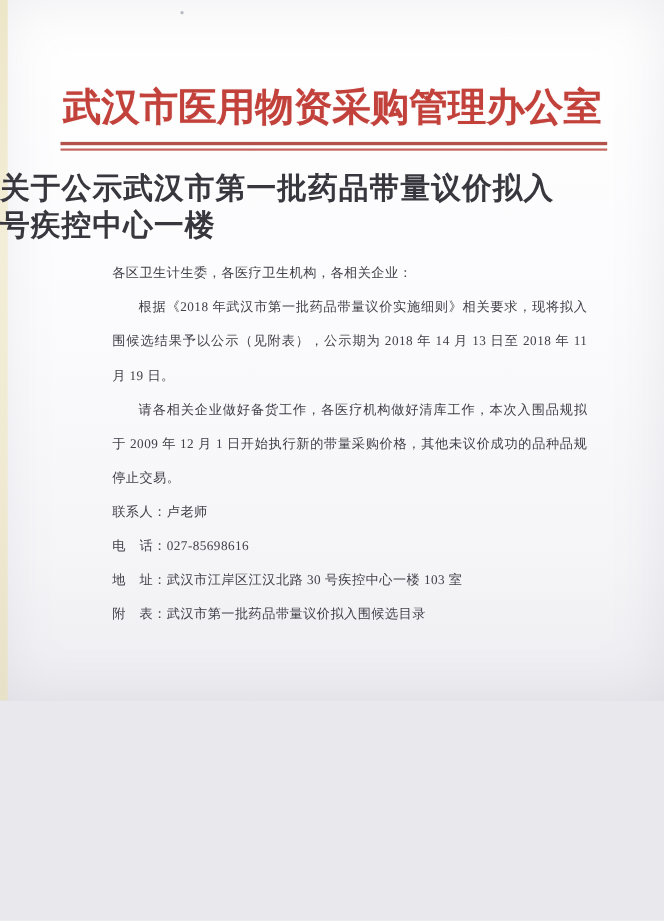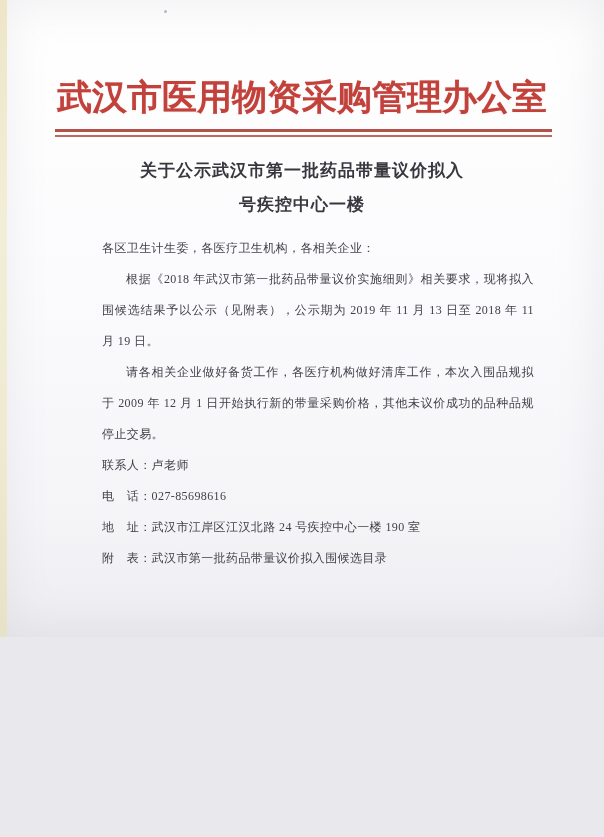--- a/index.html
+++ b/index.html
@@ -22,22 +22,22 @@
     font-size:35px; font-weight:bold; color:#c2413b; letter-spacing:0;
     text-shadow:0 0 1px rgba(194,65,59,.4);
     white-space:nowrap;
   }
   .rule {
     position:absolute; top:129px; left:55px; width:497px; height:3px;
     border-top:3px solid #b2504a; border-bottom:2px solid #c3655f;
     background:transparent;
   }
   .doc-title {
-    position:absolute; top:154px; left:0; width:100%; text-align:center;
-    font-weight:bold; font-size:17px; line-height:34px; color:#38373e;
+    position:absolute; top:154px; left:0; width:100%; 
+    font-weight:bold; font-size:27px; line-height:34px; color:#38373e;
     letter-spacing:1px;
   }
   .body-text {
     position:absolute; top:233px; left:102px; width:432px;
     font-size:12px; line-height:31px; letter-spacing:.4px;
     text-align:justify; color:#413f47;
   }
   .body-text p { margin:0; }
   .p-indent { text-indent:2em; }
   .contact-line { margin-left:15px; }
@@ -79,25 +79,25 @@
 
   <div class="rule"></div>
 
   <div class="doc-title">
     <div>关于公示武汉市第一批药品带量议价拟入</div>
     <div>号疾控中心一楼</div>
   </div>
 
   <div class="body-text">
     <p>各区卫生计生委，各医疗卫生机构，各相关企业：</p>
-    <p class="p-indent">根据《2018 年武汉市第一批药品带量议价实施细则》相关要求，现将拟入围候选结果予以公示（见附表），公示期为 2019 年 11 月 13 日至 2018 年 11 月 19 日。</p>
+    <p class="p-indent">根据《2018 年武汉市第一批药品带量议价实施细则》相关要求，现将拟入围候选结果予以公示（见附表），公示期为 2018 年 14 月 13 日至 2018 年 11 月 19 日。</p>
     <p class="p-indent">请各相关企业做好备货工作，各医疗机构做好清库工作，本次入围品规拟于 2009 年 12 月 1 日开始执行新的带量采购价格，其他未议价成功的品种品规停止交易。</p>
     <p class="contact-line">联系人：卢老师</p>
     <p class="contact-line">电　话：027-85698616</p>
-    <p class="contact-line">地　址：武汉市江岸区江汉北路 24 号疾控中心一楼 190 室</p>
+    <p class="contact-line">地　址：武汉市江岸区江汉北路 30 号疾控中心一楼 103 室</p>
     <p class="attachment-line">附　表：武汉市第一批药品带量议价拟入围候选目录</p>
   </div>
 
   <div class="signature">
     <div>武汉市医用物资采购管理办公室</div>
     <div>2018 年 17 月 13 日</div>
   </div>
 
   <div class="bottom-rule"></div>
 

